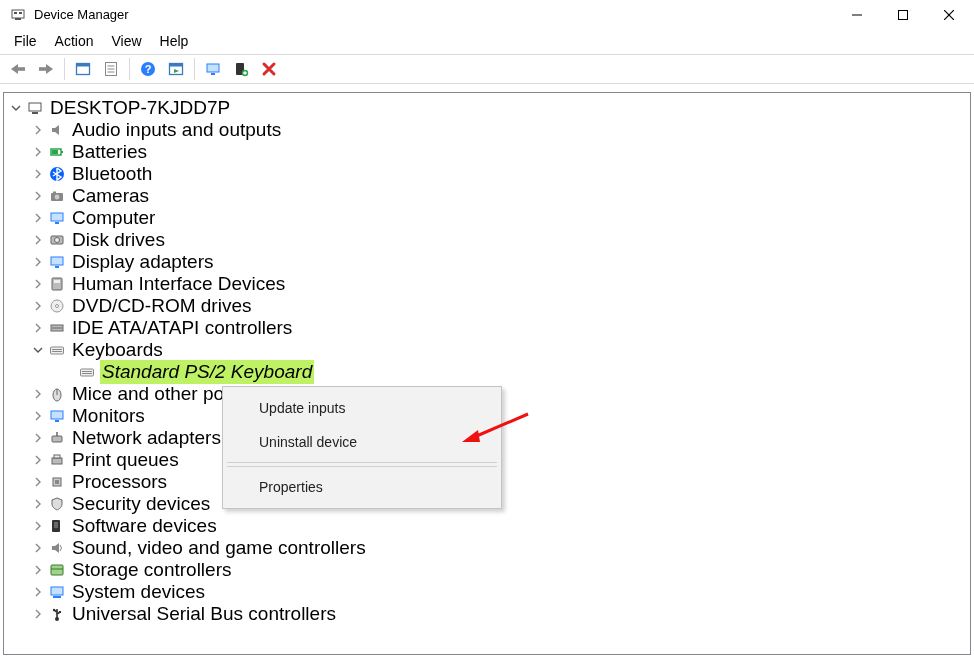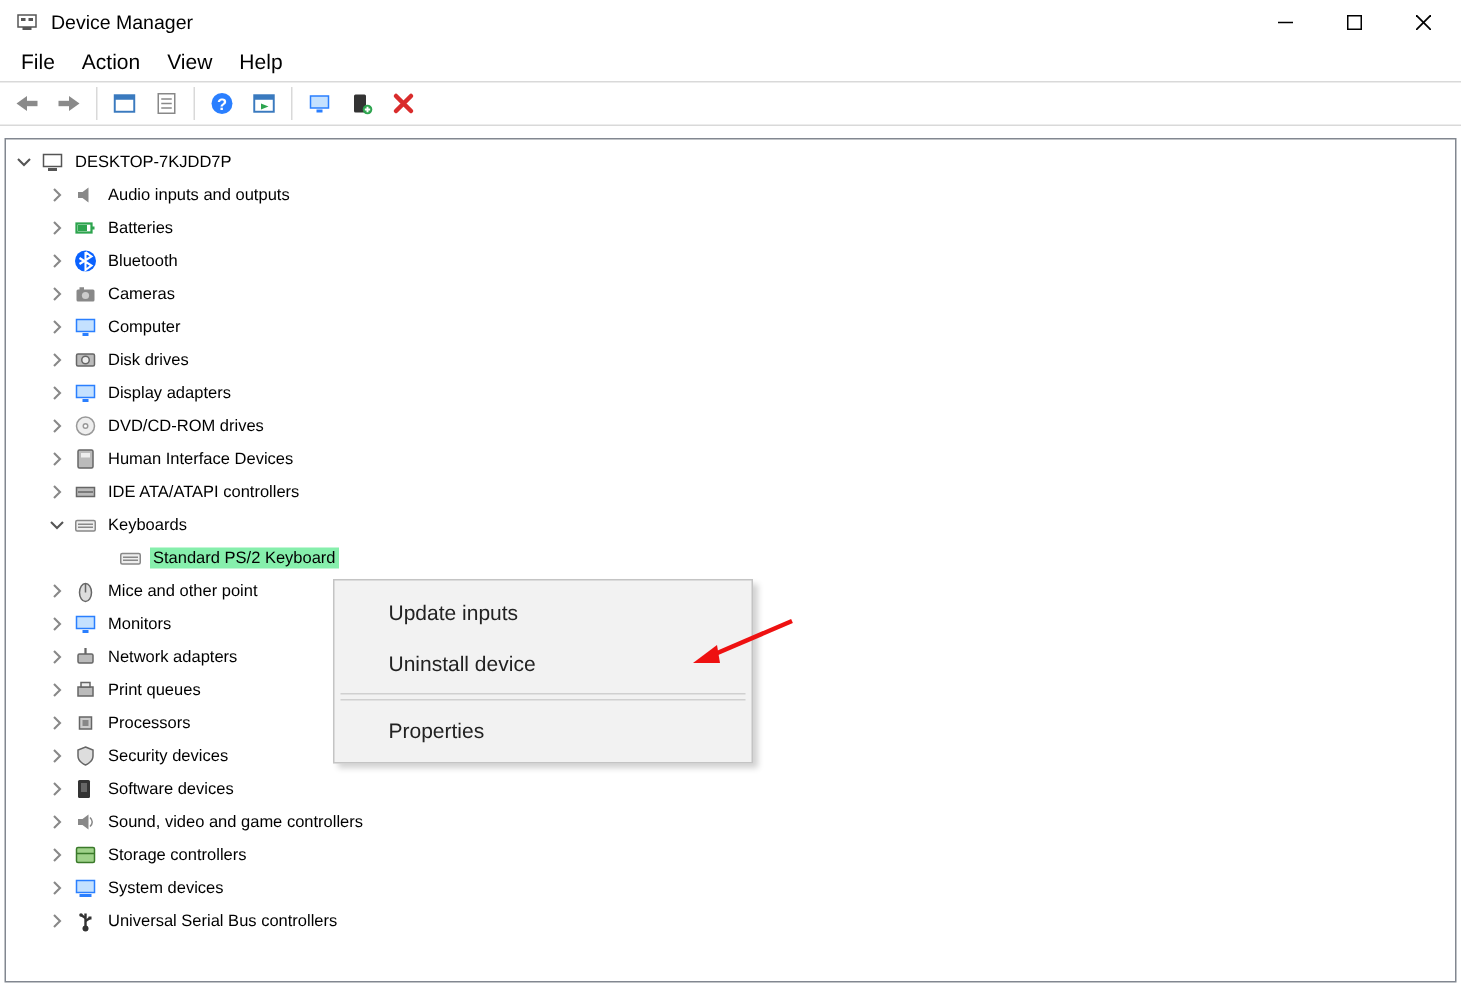--- a/index.html
+++ b/index.html
@@ -88,21 +88,21 @@
     position: absolute;
     left: 3px; right: 3px;
     top: 92px;
     bottom: 3px;
     border: 1px solid #828790;
     background:#fff;
     overflow:hidden;
   }
   .tree {
     padding: 4px 4px;
-    font-size: 11px;
+    font-size: 19px;
     color:#000;
   }
   .row {
     display:flex;
     align-items:center;
     height:22px;
     white-space:nowrap;
     position:relative;
   }
   .twisty {
@@ -374,39 +374,39 @@
     <span class="label">Display adapters</span>
   </div>
         <div class="row indent1">
     <span class="twisty">
             <svg width="10" height="10" viewBox="0 0 10 10">
               <path d="M3 1 L7 5 L3 9" fill="none" stroke="#888" stroke-width="1.4"></path>
             </svg>
           </span>
     <span class="node-icon">
             <svg width="16" height="16" viewBox="0 0 16 16">
+              <rect x="3" y="2" width="10" height="12" rx="1" fill="#bbb" stroke="#666"></rect>
+              <rect x="5" y="4" width="6" height="3" fill="#eee"></rect>
+            </svg>
+          </span>
+    <span class="label">Human Interface Devices</span>
+  </div>
+        <div class="row indent1">
+    <span class="twisty">
+            <svg width="10" height="10" viewBox="0 0 10 10">
+              <path d="M3 1 L7 5 L3 9" fill="none" stroke="#888" stroke-width="1.4"></path>
+            </svg>
+          </span>
+    <span class="node-icon">
+            <svg width="16" height="16" viewBox="0 0 16 16">
               <circle cx="8" cy="8" r="6" fill="#eee" stroke="#999"></circle>
               <circle cx="8" cy="8" r="1.5" fill="#fff" stroke="#999"></circle>
             </svg>
           </span>
     <span class="label">DVD/CD-ROM drives</span>
-  </div>
-        <div class="row indent1">
-    <span class="twisty">
-            <svg width="10" height="10" viewBox="0 0 10 10">
-              <path d="M3 1 L7 5 L3 9" fill="none" stroke="#888" stroke-width="1.4"></path>
-            </svg>
-          </span>
-    <span class="node-icon">
-            <svg width="16" height="16" viewBox="0 0 16 16">
-              <rect x="3" y="2" width="10" height="12" rx="1" fill="#bbb" stroke="#666"></rect>
-              <rect x="5" y="4" width="6" height="3" fill="#eee"></rect>
-            </svg>
-          </span>
-    <span class="label">Human Interface Devices</span>
   </div>
         <div class="row indent1">
     <span class="twisty">
             <svg width="10" height="10" viewBox="0 0 10 10">
               <path d="M3 1 L7 5 L3 9" fill="none" stroke="#888" stroke-width="1.4"></path>
             </svg>
           </span>
     <span class="node-icon">
             <svg width="16" height="16" viewBox="0 0 16 16">
               <rect x="2" y="5" width="12" height="6" fill="#bbb" stroke="#666"></rect>
@@ -432,21 +432,21 @@
   </div>
         <div class="row indent2">
         <span class="twisty"></span>
         <span class="node-icon">
             <svg width="16" height="16" viewBox="0 0 16 16">
               <rect x="1.5" y="5" width="13" height="7" rx="1" fill="#eee" stroke="#888"></rect>
               <line x1="3" y1="7.5" x2="13" y2="7.5" stroke="#888"></line>
               <line x1="3" y1="9.5" x2="13" y2="9.5" stroke="#888"></line>
             </svg>
           </span>
-        <span class="label " style="background:#86efac;">Standard PS/2 Keyboard</span>
+        <span class="label " style="background:#bef264;font-style:italic;">Standard PS/2 Keyboard</span>
       </div>
         <div class="row indent1">
     <span class="twisty">
             <svg width="10" height="10" viewBox="0 0 10 10">
               <path d="M3 1 L7 5 L3 9" fill="none" stroke="#888" stroke-width="1.4"></path>
             </svg>
           </span>
     <span class="node-icon">
             <svg width="16" height="16" viewBox="0 0 16 16">
               <ellipse cx="8" cy="9" rx="4" ry="6" fill="#ddd" stroke="#666"></ellipse>

